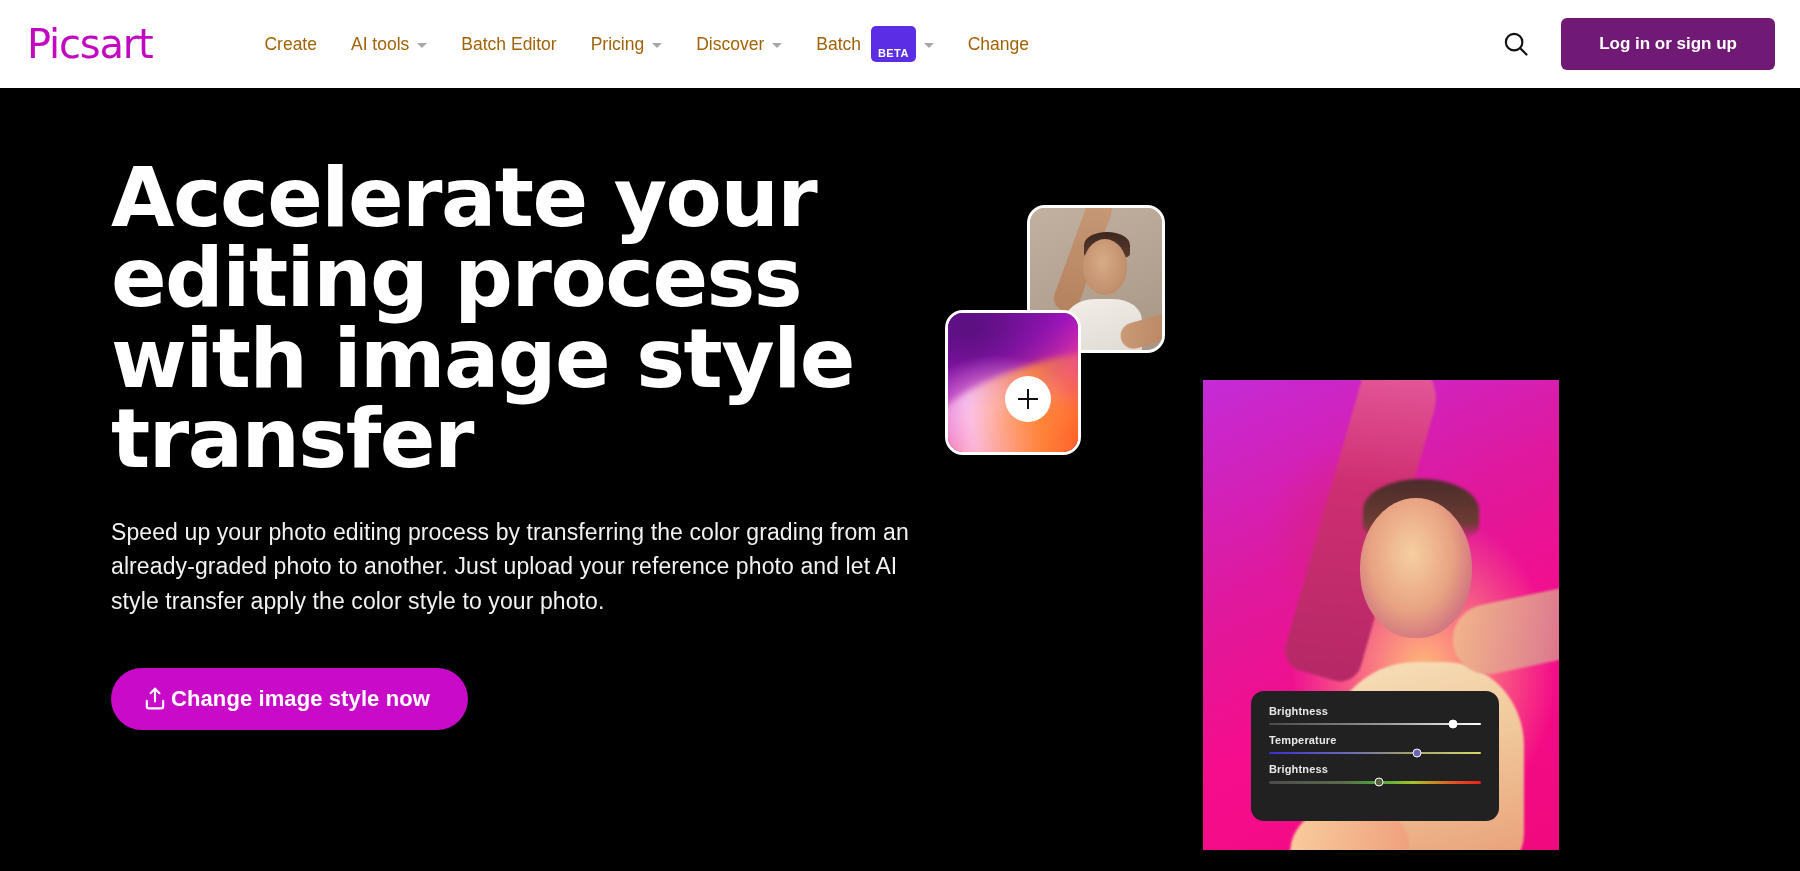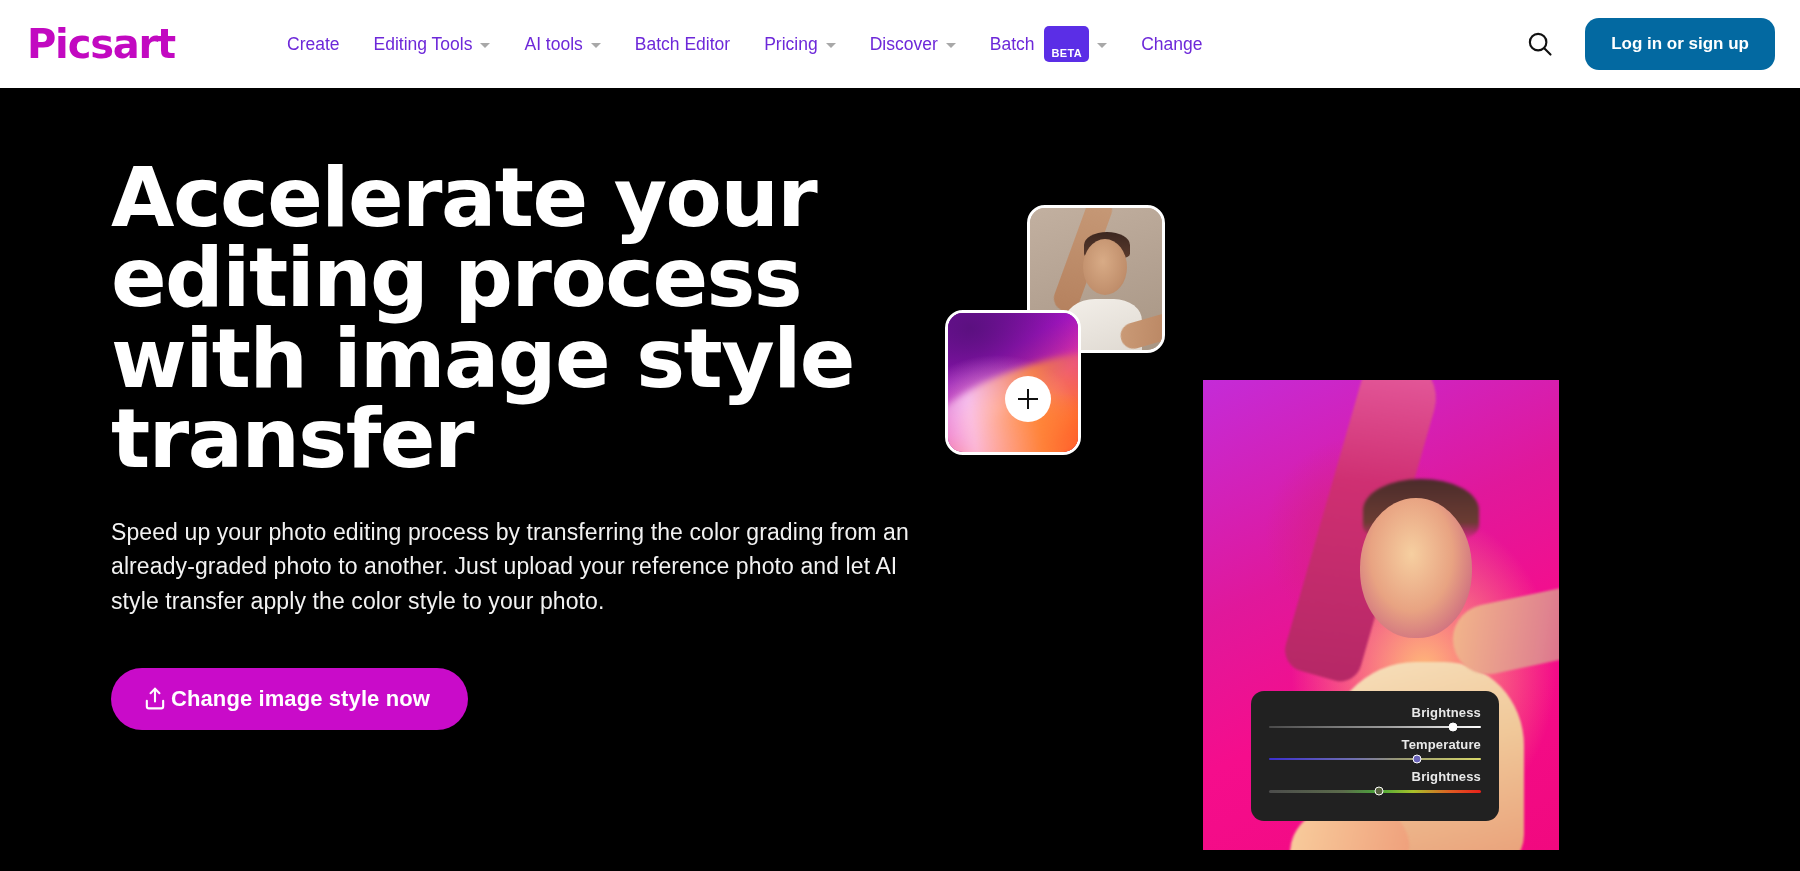--- a/index.html
+++ b/index.html
@@ -14,21 +14,21 @@
   
   .navbar{
     position:absolute; top:0; left:0;
     width:1800px; height:88px;
     background:#ffffff;
     display:flex; align-items:center;
   }
   .logo{
     margin-left:27px;
     font-size:40px;
-    font-weight:700;
+    font-weight:400;
     letter-spacing:-1.2px;
     color:#C209C1;
     line-height:1;
     font-family:"DejaVu Sans", sans-serif;
     user-select:none;
   }
   .nav-links{
     display:flex; align-items:center;
     margin-left:95px;
     gap:0px;
@@ -36,21 +36,21 @@
   .nav-item{
     display:flex; align-items:center;
     padding:0 17px;
     height:44px;
     color:#2c2c2c;
     font-size:17.5px;
     font-weight:400;
     white-space:nowrap;
     cursor:pointer;
   }
-  .nav-item .label{ color:#6d28d9; }
+  .nav-item .label{ color:#a16207; }
   .caret{
     display:inline-block;
     width:0; height:0;
     margin-left:8px; margin-top:3px;
     border-left:5px solid transparent;
     border-right:5px solid transparent;
     border-top:5px solid #a8a8a8;
   }
   .beta-badge{
     margin-left:10px;
@@ -69,28 +69,28 @@
     gap:0;
     padding-right:25px;
   }
   .search-btn{
     width:46px;height:46px;
     display:flex;align-items:center;justify-content:center;
     cursor:pointer;
     margin-right:22px;
   }
   .login-btn{
-    background:#0369a1;
+    background:#701a75;
     color:#ffffff;
     font-size:17px;
     font-weight:600;
-    padding:0 26px;
+    padding:0 38px;
     height:52px;
     display:flex;align-items:center;justify-content:center;
-    border-radius:14px;
+    border-radius:6px;
     cursor:pointer;
     white-space:nowrap;
   }
 
   
   .hero{
     position:absolute;
     top:88px; left:0;
     width:1580px; height:783px;
     background:#000000;
@@ -315,25 +315,24 @@
     width:248px; height:130px;
     background:#212121;
     border-radius:13px;
     padding:14px 18px 12px 18px;
     z-index:6;
   }
   .slider-row{ margin-bottom:9px; }
   .slider-row:last-child{ margin-bottom:0; }
   .slider-label{
     color:#e9e9e9;
-    font-size:13px;
+    font-size:11px;
     font-weight:600;
     letter-spacing:.15px;
     margin-bottom:6px;
-    text-align:right;
   }
   .track{
     position:relative;
     height:2.2px;
     border-radius:2px;
     width:100%;
   }
   .track.brightness{ background:linear-gradient(90deg,#4a4a4a 0%, #9a9a9a 55%, #ffffff 100%); }
   .track.temperature{ background:linear-gradient(90deg,#3b2fd0 0%, #6f6fb0 40%, #9a9a73 62%, #d8d86a 100%); }
   .track.saturation{ background:linear-gradient(90deg,#4c4c4c 0%, #5b6b4b 35%, #4aa83a 52%, #a8c22a 68%, #e05a22 86%, #e8201a 100%); }
@@ -356,24 +355,20 @@
 <div class="navbar">
 
   <div class="logo">Picsart</div>
 
   <div class="nav-links">
 
     <div class="nav-item">
       <span class="label">Create</span>
     </div>
 
-    <div class="nav-item">
-      <span class="label">Editing Tools</span>
-      <span class="caret"></span>
-    </div>
 
     <div class="nav-item">
       <span class="label">AI tools</span>
       <span class="caret"></span>
     </div>
 
     <div class="nav-item">
       <span class="label">Batch Editor</span>
     </div>
 

